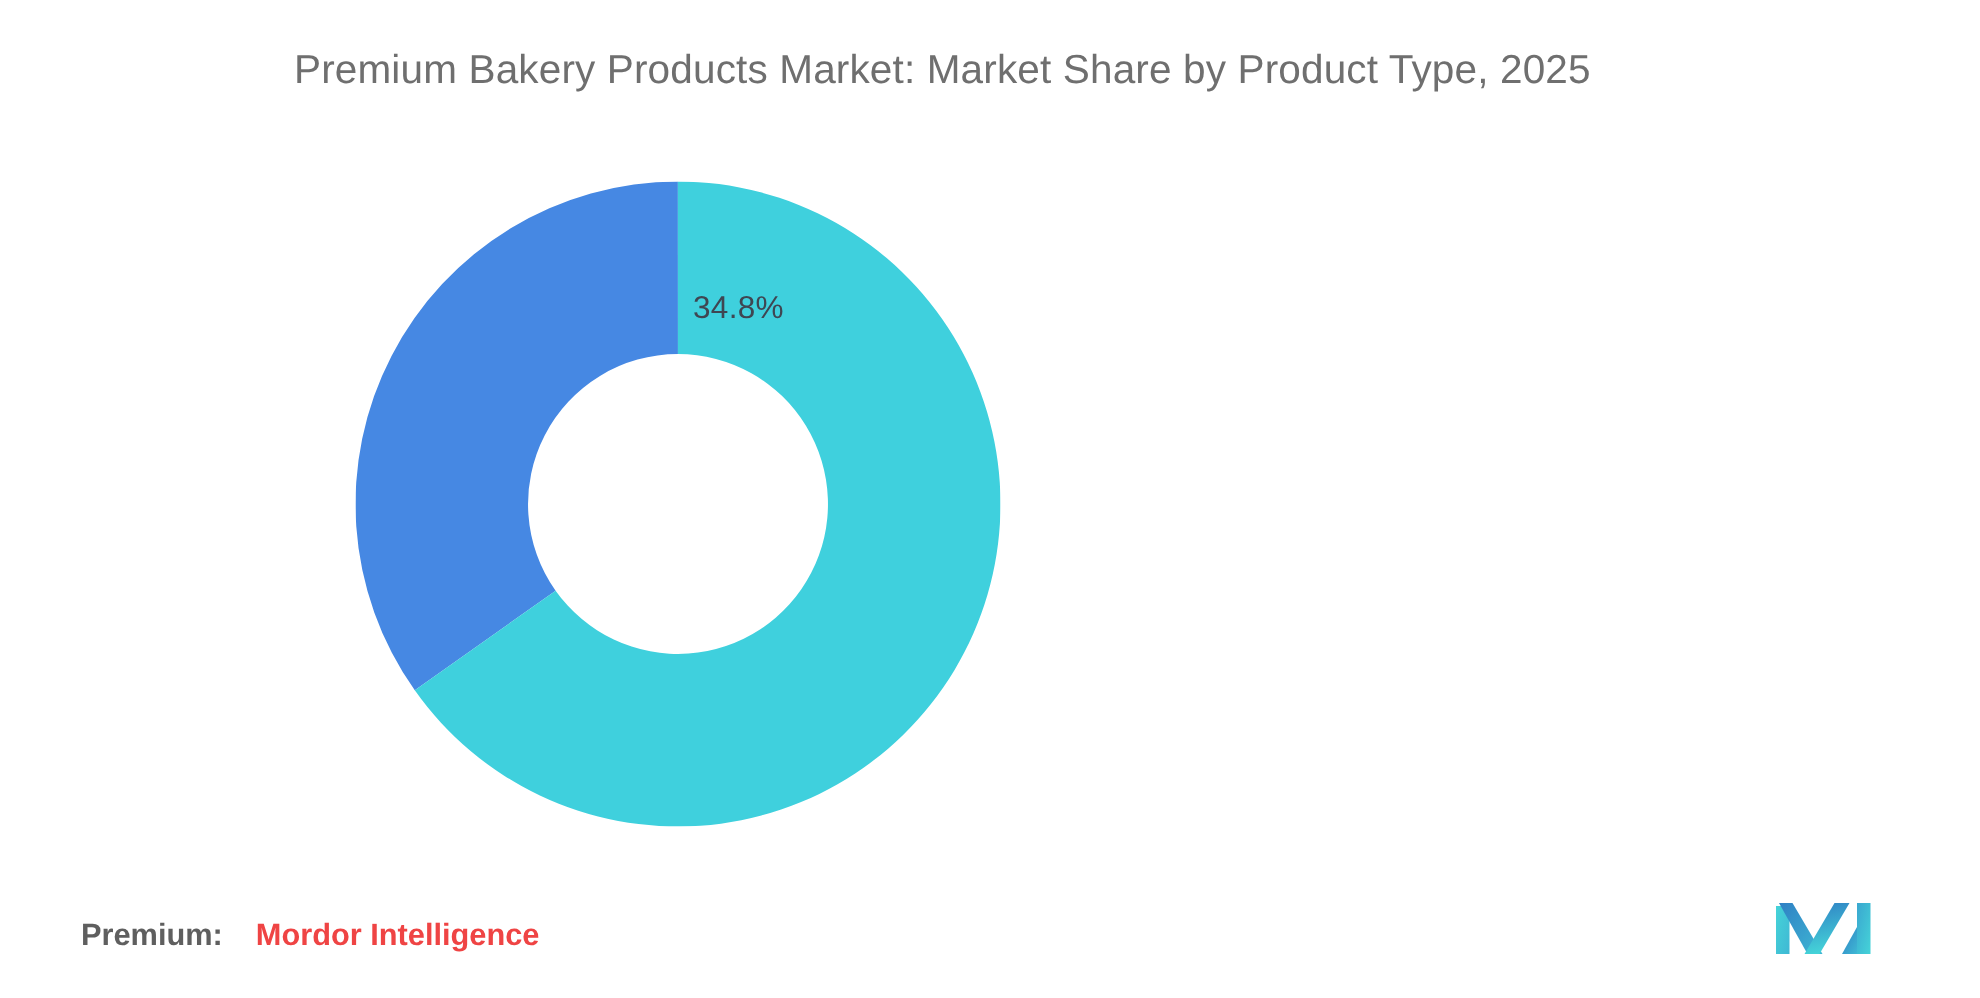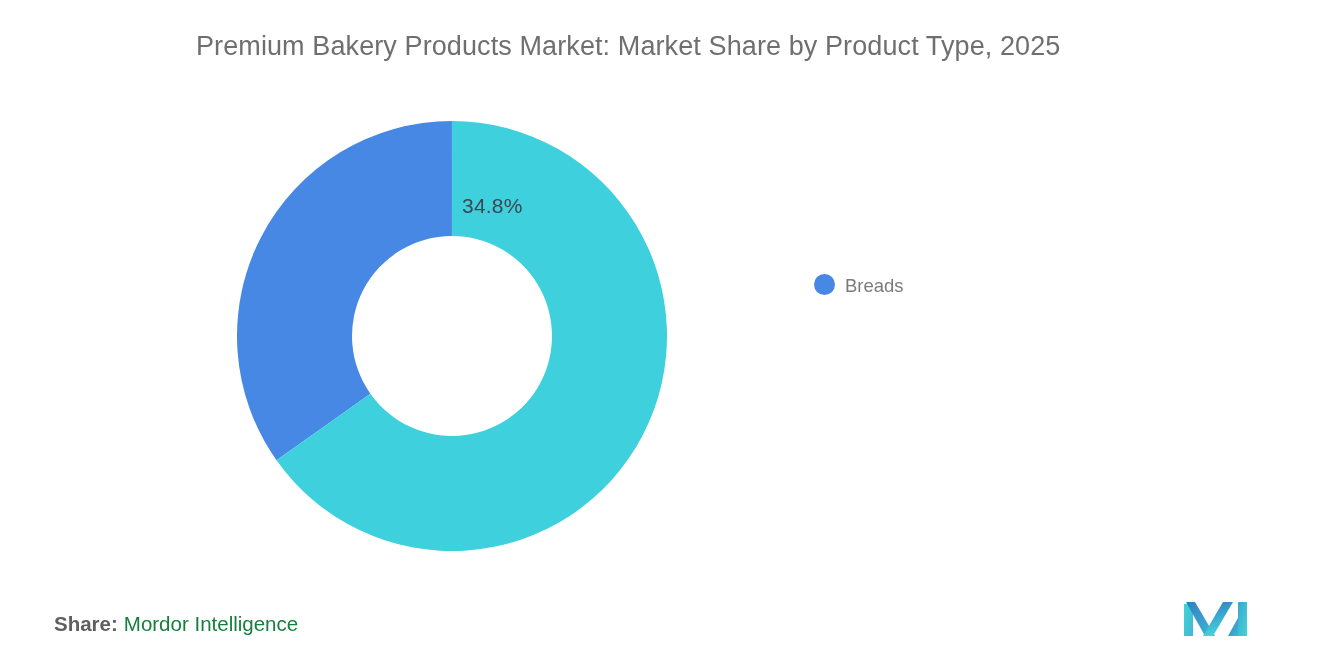--- a/index.html
+++ b/index.html
@@ -90,23 +90,23 @@
     top: 612px;
     font-size: 20.5px;
     color: #7a7a7a;
     white-space: nowrap;
   }
   #source-key {
     font-weight: 700;
     color: #5f5f5f;
   }
   #source-value {
-    font-weight: 400;
-    color: #15803d;
-    margin-left: 6px;
+    font-weight: 700;
+    color: #ef4444;
+    margin-left: 22px;
   }
 
   #brand-logo {
     position: absolute;
     left: 1182px;
     top: 596px;
     width: 76px;
     height: 44px;
   }
 </style>
@@ -122,28 +122,24 @@
       <g id="slices-group">
           <path d="M 39.53041813276556 339.2393892424537 A 215 215 0 0 1 214.9249508436883 0.000013098548919288078 L 214.96510214231506 115.02500609082524 A 99.97500000000001 99.97500000000001 0 0 0 133.40664443173597 272.771315997741 Z" fill="#4688e3"></path>
           <path d="M 214.9249508436883 0.000013098548919288078 A 215 215 0 1 1 39.53041813276562 339.23938924245374 L 133.406644431736 272.771315997741 A 99.97500000000001 99.97500000000001 0 1 0 214.96510214231506 115.02500609082524 Z" fill="#3fd0dd"></path>
         </g>
     </svg>
   </div>
 
   <div id="slice-label">34.8%</div>
 
   <div id="legend">
-    <div class="legend-row">
-      <span class="legend-dot" style="background: rgb(70, 136, 227);"></span>
-      <span class="legend-label">Breads</span>
-    </div>
   </div>
 
   <div id="source-line">
-    <span id="source-key">Share:</span><span id="source-value">Mordor Intelligence</span>
+    <span id="source-key">Premium:</span><span id="source-value">Mordor Intelligence</span>
   </div>
 
   <div id="brand-logo">
     <svg viewBox="0 0 76 44" width="76" height="44">
       <defs>
         <linearGradient id="lg1" x1="0" y1="0" x2="1" y2="1">
           <stop offset="0%" stop-color="#45d3d8"></stop>
           <stop offset="100%" stop-color="#3fb8d4"></stop>
         </linearGradient>
         <linearGradient id="lg2" x1="0" y1="0" x2="1" y2="1">

